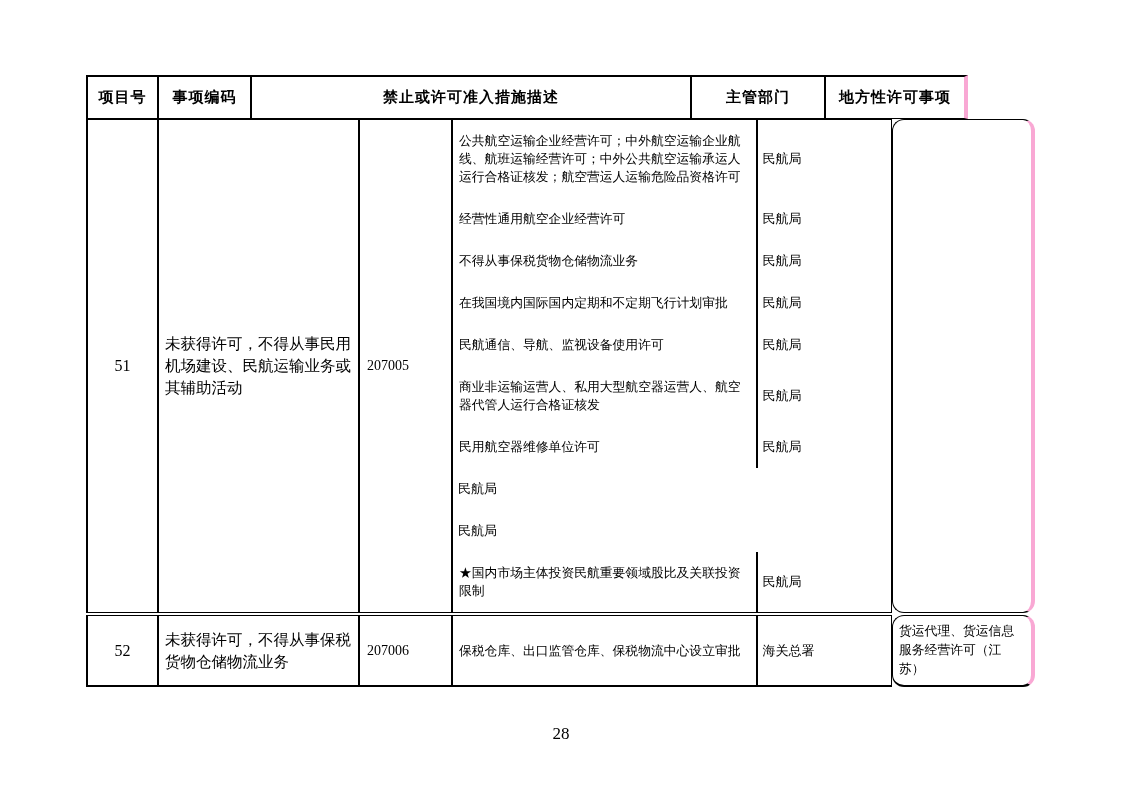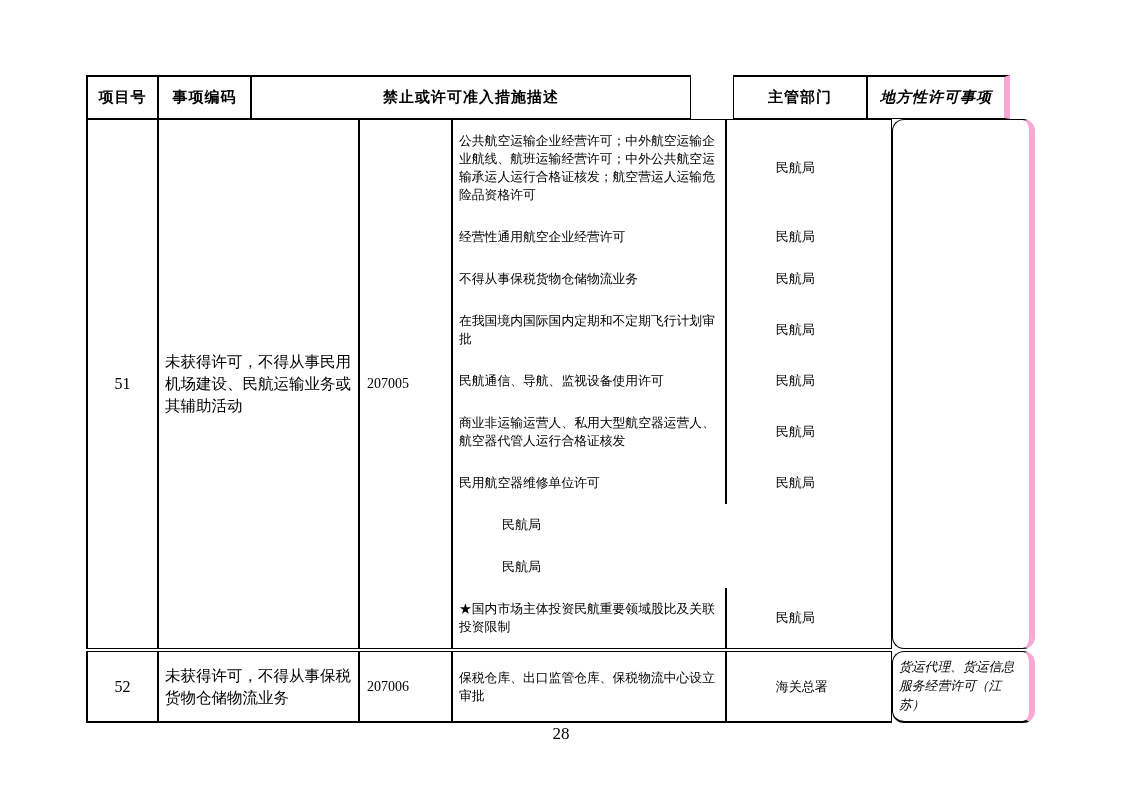--- a/index.html
+++ b/index.html
@@ -27,21 +27,21 @@
   .td, .th {
     border: 1px solid #000;
     background: #fff;
     display: flex;
     align-items: center;
   }
   
   .tr:first-child > .th { border-top: 2px solid #000; }
   .tbody .tr:last-child > .td { border-bottom: 2px solid #000; }
   .tr > .td:first-child, .tr > .th:first-child { border-left: 2px solid #000; }
-  .tr > .td:last-child, .tr > .th:last-child { border-right: 6px solid #f9a8d4; font-style: italic; }
+  .tr > .td:last-child, .tr > .th:last-child { border-right: 4px solid #f9a8d4; }
 
   .c1 { width: 72px;  justify-content: center; }
   .c2 { width: 201px; padding: 6px 6px; }
   .c3 { width: 93px;  padding: 6px 7px; }
   .c45 { width: 440px; padding: 0; flex-direction: column; align-items: stretch; justify-content: center; }
   .c6 { width: 143px; padding: 6px 6px; }
 
   .th {
     font-weight: bold;
     font-size: 15px;
@@ -68,42 +68,41 @@
     line-height: 18px;
     display: flex;
     align-items: center;
   }
   .m-dept {
     width: 134px;
     padding: 12px 5px;
     font-size: 13px;
     display: flex;
     align-items: center;
-    margin-left: 44px;
   }
   .page-number {
     position: absolute;
     left: 0;
     top: 724px;
     width: 100%;
     text-align: center;
     font-size: 17px;
   }
 </style>
 </head>
 <body>
 
 <div class="page">
 
   <div class="doc-table">
     <div class="tr">
       <div class="th c1">项目号</div>
       <div class="th c3">事项编码</div>
       <div class="th c45" style="padding:11px 2px;">禁止或许可准入措施描述</div>
-      <div class="th" style="width:134px;margin-left:42px;">主管部门</div>
+      <div class="th" style="width:134px;">主管部门</div>
       <div class="th c6" style="justify-content:center;">地方性许可事项</div>
     </div>
     <div class="tbody">
   <div class="tr">
     <div class="td c1 row-id">51</div>
     <div class="td c2 row-matter">未获得许可，不得从事民用机场建设、民航运输业务或其辅助活动</div>
     <div class="td c3 row-code">207005</div>
     <div class="td c45">
       <div class="measures">
   <div class="m-sub">

